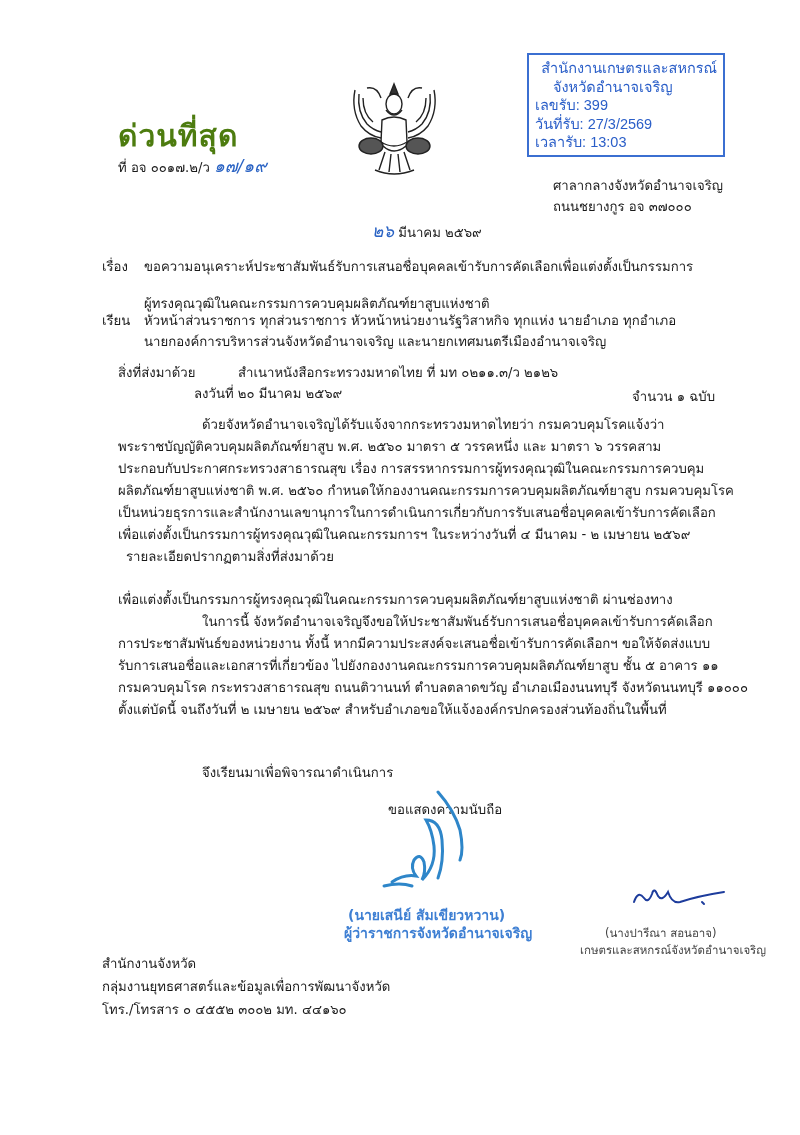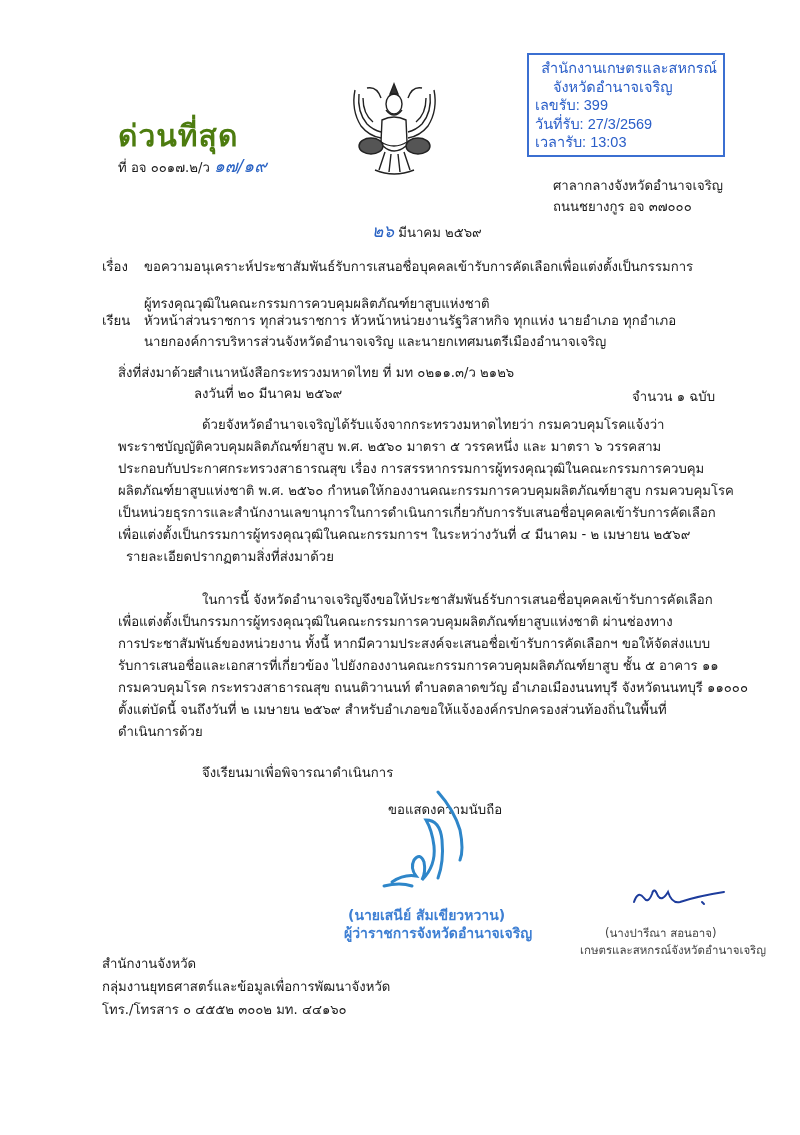--- a/index.html
+++ b/index.html
@@ -72,42 +72,41 @@
 
 <div class="abs t" style="left:102px; top:258px;">เรื่อง</div>
 <div class="abs t" style="left:144px; top:258px;">ขอความอนุเคราะห์ประชาสัมพันธ์รับการเสนอชื่อบุคคลเข้ารับการคัดเลือกเพื่อแต่งตั้งเป็นกรรมการ</div>
 <div class="abs t" style="left:144px; top:295px;">ผู้ทรงคุณวุฒิในคณะกรรมการควบคุมผลิตภัณฑ์ยาสูบแห่งชาติ</div>
 
 <div class="abs t" style="left:102px; top:312px;">เรียน</div>
 <div class="abs t" style="left:144px; top:312px;">หัวหน้าส่วนราชการ ทุกส่วนราชการ หัวหน้าหน่วยงานรัฐวิสาหกิจ ทุกแห่ง นายอำเภอ ทุกอำเภอ</div>
 <div class="abs t" style="left:144px; top:333px;">นายกองค์การบริหารส่วนจังหวัดอำนาจเจริญ และนายกเทศมนตรีเมืองอำนาจเจริญ</div>
 
 <div class="abs t" style="left:118px; top:364px;">สิ่งที่ส่งมาด้วย</div>
-<div class="abs t" style="left:194px; top:364px;">สำเนาหนังสือกระทรวงมหาดไทย ที่ มท ๐๒๑๑.๓/ว ๒๑๒๖</div>
+<div class="abs t" style="left:194px; top:364px;padding-left:44px;">สำเนาหนังสือกระทรวงมหาดไทย ที่ มท ๐๒๑๑.๓/ว ๒๑๒๖</div>
 <div class="abs t" style="left:194px; top:385px;">ลงวันที่ ๒๐ มีนาคม ๒๕๖๙</div>
 <div class="abs t" style="left:632px; top:388px;">จำนวน ๑ ฉบับ</div>
 
 <div class="abs body-text" style="top:414px;">
   <div class="t" style="padding-left:84px; line-height:22px;">ด้วยจังหวัดอำนาจเจริญได้รับแจ้งจากกระทรวงมหาดไทยว่า กรมควบคุมโรคแจ้งว่า</div>
   <div class="t" style="line-height:22px;">พระราชบัญญัติควบคุมผลิตภัณฑ์ยาสูบ พ.ศ. ๒๕๖๐ มาตรา ๕ วรรคหนึ่ง และ มาตรา ๖ วรรคสาม</div>
   <div class="t" style="line-height:22px;">ประกอบกับประกาศกระทรวงสาธารณสุข เรื่อง การสรรหากรรมการผู้ทรงคุณวุฒิในคณะกรรมการควบคุม</div>
   <div class="t" style="line-height:22px;">ผลิตภัณฑ์ยาสูบแห่งชาติ พ.ศ. ๒๕๖๐ กำหนดให้กองงานคณะกรรมการควบคุมผลิตภัณฑ์ยาสูบ กรมควบคุมโรค</div>
   <div class="t" style="line-height:22px;">เป็นหน่วยธุรการและสำนักงานเลขานุการในการดำเนินการเกี่ยวกับการรับเสนอชื่อบุคคลเข้ารับการคัดเลือก</div>
   <div class="t" style="line-height:22px;">เพื่อแต่งตั้งเป็นกรรมการผู้ทรงคุณวุฒิในคณะกรรมการฯ ในระหว่างวันที่ ๔ มีนาคม - ๒ เมษายน ๒๕๖๙</div>
   <div class="t" style="line-height:22px;margin-left:8px;">รายละเอียดปรากฏตามสิ่งที่ส่งมาด้วย</div>
 </div>
 
 <div class="abs body-text" style="top:589px;">
+  <div class="t" style="line-height:22px;">เพื่อแต่งตั้งเป็นกรรมการผู้ทรงคุณวุฒิในคณะกรรมการควบคุมผลิตภัณฑ์ยาสูบแห่งชาติ ผ่านช่องทาง</div>
   <div class="t" style="padding-left:84px; line-height:22px;">ในการนี้ จังหวัดอำนาจเจริญจึงขอให้ประชาสัมพันธ์รับการเสนอชื่อบุคคลเข้ารับการคัดเลือก</div>
-  <div class="t" style="line-height:22px;">เพื่อแต่งตั้งเป็นกรรมการผู้ทรงคุณวุฒิในคณะกรรมการควบคุมผลิตภัณฑ์ยาสูบแห่งชาติ ผ่านช่องทาง</div>
   <div class="t" style="line-height:22px;">การประชาสัมพันธ์ของหน่วยงาน ทั้งนี้ หากมีความประสงค์จะเสนอชื่อเข้ารับการคัดเลือกฯ ขอให้จัดส่งแบบ</div>
   <div class="t" style="line-height:22px;">รับการเสนอชื่อและเอกสารที่เกี่ยวข้อง ไปยังกองงานคณะกรรมการควบคุมผลิตภัณฑ์ยาสูบ ชั้น ๕ อาคาร ๑๑</div>
   <div class="t" style="line-height:22px;">กรมควบคุมโรค กระทรวงสาธารณสุข ถนนติวานนท์ ตำบลตลาดขวัญ อำเภอเมืองนนทบุรี จังหวัดนนทบุรี ๑๑๐๐๐</div>
   <div class="t" style="line-height:22px;">ตั้งแต่บัดนี้ จนถึงวันที่ ๒ เมษายน ๒๕๖๙ สำหรับอำเภอขอให้แจ้งองค์กรปกครองส่วนท้องถิ่นในพื้นที่</div>
-  <div class="t" style="line-height:22px;">ดำเนินการด้วย</div>
 </div>
 
 <div class="abs t" style="left:202px; top:764px;">จึงเรียนมาเพื่อพิจารณาดำเนินการ</div>
 
 <div class="abs t" style="left:388px; top:801px;">ขอแสดงความนับถือ</div>
 
 <div class="abs" style="left:380px; top:790px; width:140px; height:110px;">
   <svg width="140" height="110" viewBox="0 0 140 110">
     <path class="sig-ink" d="M58 2 Q74 20 80 40 Q84 60 80 70"></path>
     <path class="sig-ink" d="M12 92 Q24 84 36 86 Q30 78 34 70 Q40 62 44 72 Q46 82 42 90 Q56 76 54 56 Q52 40 46 30 Q60 30 62 50 Q64 72 58 88"></path>

